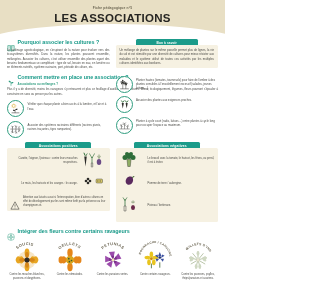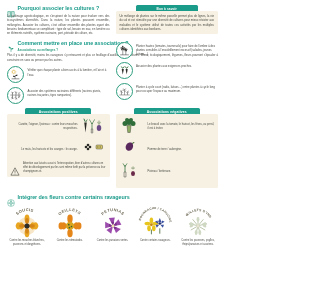--- a/index.html
+++ b/index.html
@@ -94,20 +94,25 @@
   .frow { display:flex; justify-content:space-between; margin-top:3px; }
   .fcell { width:40px; text-align:center; }
   .fart { height:34px; display:flex; align-items:center; justify-content:center; }
   .fcap { font-size:2.6px; line-height:1.4; color:#4a4a46; margin-top:1px; }
 </style>
 </head>
 <body>
 
 <div class="page">
 
+  <div class="header">
+    <div class="header-curve"></div>
+    <div class="eyebrow">Fiche pédagogique n°5</div>
+    <div class="title">LES ASSOCIATIONS</div>
+  </div>
 
   <div class="cols">
     <div class="col-l">
       <div class="sec-head">
         <span class="ic">
           <svg viewBox="0 0 20 20" width="8" height="8">
             <path d="M2 4h7v13H2z" fill="none" stroke="#2f9d7f" stroke-width="1.6"></path>
             <path d="M11 4h7v13h-7z" fill="none" stroke="#2f9d7f" stroke-width="1.6"></path>
             <path d="M4 7h3M4 10h3M13 7h3M13 10h3" stroke="#2f9d7f" stroke-width="1.2"></path>
           </svg>

